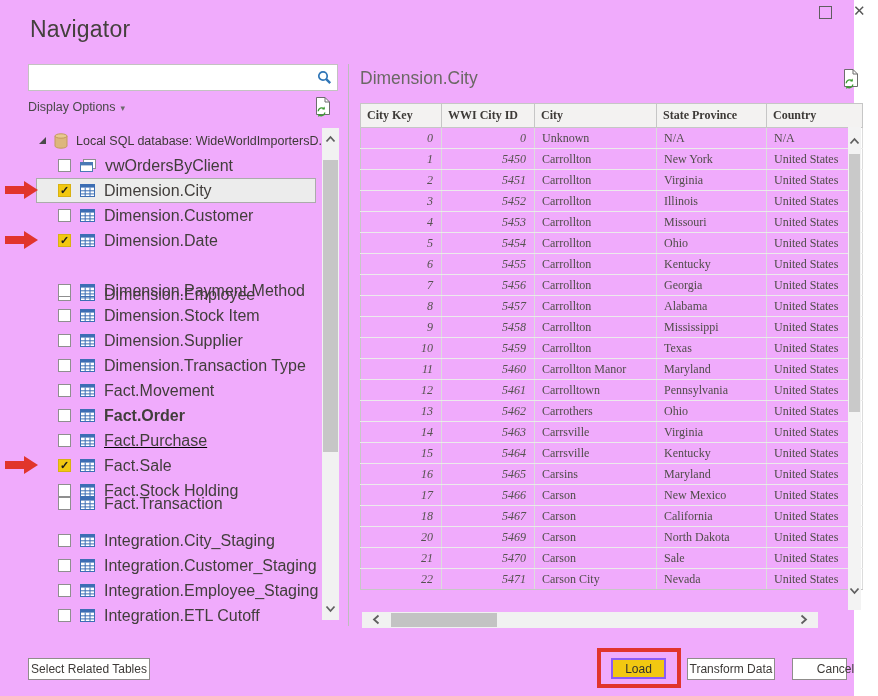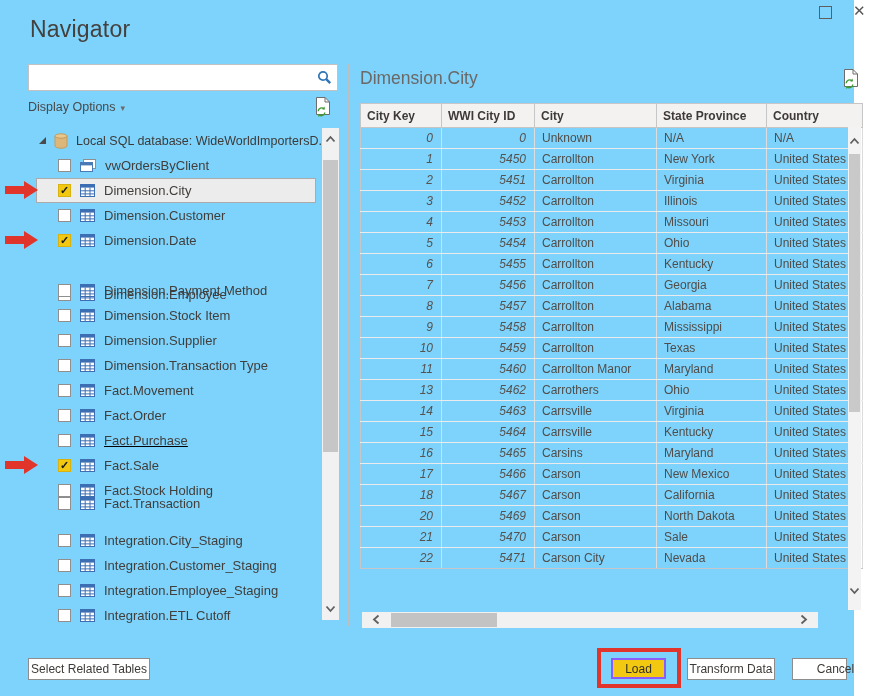--- a/index.html
+++ b/index.html
@@ -1,21 +1,21 @@
 <!DOCTYPE html>
 <html><head>
 <meta charset="utf-8">
 <style>
   * { margin:0; padding:0; box-sizing:border-box; }
   html,body { width:878px; height:696px; background:#fff; overflow:hidden;
     font-family:"Liberation Sans", sans-serif; -webkit-font-smoothing:antialiased; }
   .abs { position:absolute; }
 
   
-  #dialog { position:relative; width:854px; height:696px; background:#7dd3fc; }
+  #dialog { position:relative; width:854px; height:696px; background:#f0abfc; }
   #page-title { left:30px; top:16px; font-size:23px; font-weight:400; color:#44403d; letter-spacing:.2px; }
   #btn-max { left:819px; top:6px; width:13px; height:13px; border:1px solid #5f5f5f; }
   #btn-close { left:853px; top:2px; font-size:15px; color:#565656; cursor:default; }
 
   
   #search-box { left:28px; top:64px; width:310px; height:27px; border:1px solid #c3c2c1; background:#fff; display:flex; align-items:center; }
   #search-input { flex:1; border:none; outline:none; height:100%; padding:0 6px; font-size:12.5px; font-family:inherit; }
   #search-btn { width:26px; height:100%; display:flex; align-items:center; justify-content:center; }
   #display-options { left:28px; top:100px; font-size:12.5px; color:#494949; }
   #display-options .caret { font-size:9px; color:#6a6a6a; margin-left:5px; }
@@ -27,33 +27,33 @@
   .tree-root-row { position:absolute; left:10px; top:0; height:25px; display:flex; align-items:center; }
   .tree-root-row .tri { margin-right:7px; display:flex; }
   .tree-root-row .dbicon { margin-right:8px; display:flex; }
   .tree-root-row .tlabel { font-size:12.5px; color:#3d3a37; }
   .tree-row { position:absolute; left:8px; width:280px; height:25px; display:flex; align-items:center; padding-left:21px; border:1px solid transparent; }
   .tree-row.sel { background:#ececec; border:1px solid #ababab; }
   .cb { width:13px; height:13px; border:1px solid #8f8f8f; background:#fff; margin-right:9px; flex:0 0 13px;
         display:flex; align-items:center; justify-content:center; font-size:11px; line-height:1; color:#1c1c1c; font-weight:bold; }
   .cb.checked { background:#f2c811; border-color:#d8b211; }
   .ticon { margin-right:9px; display:flex; }
-  .tlabel { font-size:13px; color:#413e3b; white-space:nowrap; }
+  .tlabel { font-size:16px; color:#413e3b; white-space:nowrap; }
 
   
   #tree-scroll { left:322px; top:128px; width:17px; height:492px; background:#f1f1f1; }
   #tree-scroll .chev-up { position:absolute; left:3px; top:6px; }
   #tree-scroll .chev-down { position:absolute; left:3px; bottom:6px; }
   #tree-scroll .thumb { position:absolute; left:1px; top:32px; width:15px; height:292px; background:#c6c6c6; }
 
   
   #preview-title { left:360px; top:68px; font-size:17.5px; color:#6b6865; }
   #refresh-right { left:843px; top:68px; }
 
-  #preview-table { left:360px; top:103px; width:502px; border-collapse:collapse; table-layout:fixed; }
+  #preview-table { left:360px; top:103px; width:502px; border-collapse:collapse; table-layout:fixed;font-family:Liberation Serif, serif; }
   #preview-table th { height:24px; background:#f3f2f1; border:1px solid #c6c6c6; font-size:12px; font-weight:bold;
         color:#3d3a37; text-align:left; padding:0 0 0 6px; white-space:nowrap; overflow:hidden; }
   #preview-table td { height:21px; border-right:1px solid #dcdcdc; border-bottom:1px solid #ebebeb; font-size:12px;
         color:#504d4a; padding:0 0 0 7px; white-space:nowrap; overflow:hidden; }
   #preview-table td.num { font-style:italic; text-align:right; padding:0 8px 0 0; color:#55524f; }
   #preview-table tr td:first-child { border-left:1px solid #c6c6c6; }
   #preview-table tr:last-child td { border-bottom:1px solid #c6c6c6; }
 
   
   #tbl-vscroll { left:848px; top:127px; width:13px; height:483px; background:#f3f3f3; }
@@ -261,21 +261,21 @@
             <rect x="0.5" y="0.5" width="14" height="12" fill="#fff" stroke="#3c6eb4"></rect>
             <rect x="0" y="0" width="15" height="3.6" fill="#3c6eb4"></rect>
             <line x1="5.2" y1="3.6" x2="5.2" y2="13" stroke="#3c6eb4" stroke-width="1"></line>
             <line x1="10" y1="3.6" x2="10" y2="13" stroke="#3c6eb4" stroke-width="1"></line>
             <line x1="0" y1="6.8" x2="15" y2="6.8" stroke="#3c6eb4" stroke-width="1"></line>
             <line x1="0" y1="9.9" x2="15" y2="9.9" stroke="#3c6eb4" stroke-width="1"></line>
           </svg>
         </span>
         <span class="tlabel">Fact.Movement</span>
       </div>
-      <div class="tree-row" style="top: 275px;">
+      <div class="tree-row" style="top: 275px; font-weight: bold;">
         <span class="cb"></span>
         <span class="ticon">
           <svg width="15" height="13" viewBox="0 0 15 13">
             <rect x="0.5" y="0.5" width="14" height="12" fill="#fff" stroke="#3c6eb4"></rect>
             <rect x="0" y="0" width="15" height="3.6" fill="#3c6eb4"></rect>
             <line x1="5.2" y1="3.6" x2="5.2" y2="13" stroke="#3c6eb4" stroke-width="1"></line>
             <line x1="10" y1="3.6" x2="10" y2="13" stroke="#3c6eb4" stroke-width="1"></line>
             <line x1="0" y1="6.8" x2="15" y2="6.8" stroke="#3c6eb4" stroke-width="1"></line>
             <line x1="0" y1="9.9" x2="15" y2="9.9" stroke="#3c6eb4" stroke-width="1"></line>
           </svg>
@@ -516,20 +516,27 @@
           <td>United States</td>
         </tr>
         <tr>
           <td class="num">11</td>
           <td class="num">5460</td>
           <td>Carrollton Manor</td>
           <td>Maryland</td>
           <td>United States</td>
         </tr>
         <tr>
+          <td class="num">12</td>
+          <td class="num">5461</td>
+          <td>Carrolltown</td>
+          <td>Pennsylvania</td>
+          <td>United States</td>
+        </tr>
+        <tr>
           <td class="num">13</td>
           <td class="num">5462</td>
           <td>Carrothers</td>
           <td>Ohio</td>
           <td>United States</td>
         </tr>
         <tr>
           <td class="num">14</td>
           <td class="num">5463</td>
           <td>Carrsville</td>

